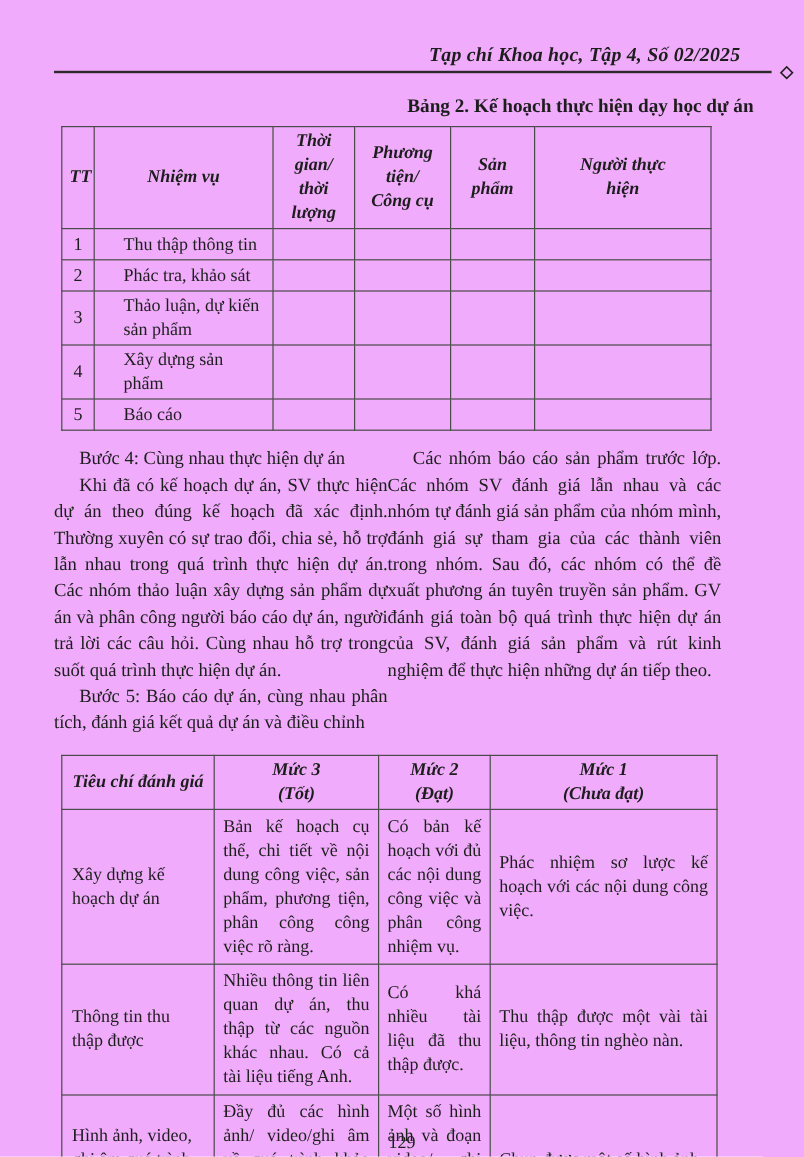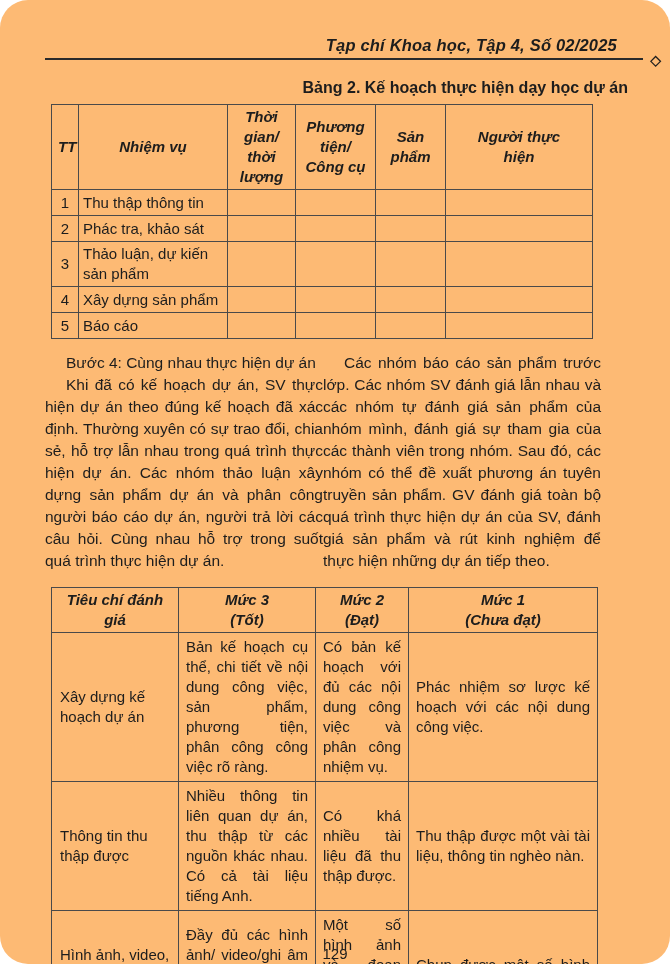--- a/index.html
+++ b/index.html
@@ -1,24 +1,23 @@
 <!DOCTYPE html>
 <html><head>
 <meta charset="utf-8">
 <style>
   html,body{margin:0;padding:0;background:#ffffff;}
   .page{
     position:relative;
     width:670px;height:964px;
-    background:#fdba74;
+    background:#f0abfc;
     color:#1d1d1d;
-    font-family:Liberation Sans, sans-serif;
+    font-family:Liberation Serif, serif;
     overflow:hidden;
     box-sizing:border-box;
-    border-radius:28px;
   }
   .content{position:absolute;left:45px;top:36px;width:583px;}
 
   
   .running-head{position:relative;width:598px;}
   .running-head-inner{
     border-bottom:2px solid #2a2a2a;
     padding-bottom:3px;
     text-align:right;
   }
@@ -49,21 +48,21 @@
   }
   th{
     font-weight:bold;font-style:italic;
     text-align:center;vertical-align:middle;
     white-space:pre-line;
   }
   .plan-table{width:541px;}
   .plan-table th{height:60px;font-size:15px;}
   .plan-table td{height:26px;vertical-align:middle;}
   .cell-tt{text-align:center;}
-  .cell-task{text-align:left;padding-left:4px;}
+  .cell-task{text-align:left;padding-left:24px;}
 
   
   .body-text{
     display:flex;
     margin-top:13px;
     text-align:justify;
   }
   .col{width:278px;font-size:15.5px;line-height:22px;}
   .col p{margin:0;text-indent:21px;}
 
@@ -161,20 +160,21 @@
           <td></td>
           <td></td>
         </tr>
       </tbody>
     </table>
 
     <div class="body-text">
       <div class="col">
         <p>Bước 4: Cùng nhau thực hiện dự án</p>
         <p>Khi đã có kế hoạch dự án, SV thực hiện dự án theo đúng kế hoạch đã xác định. Thường xuyên có sự trao đổi, chia sẻ, hỗ trợ lẫn nhau trong quá trình thực hiện dự án. Các nhóm thảo luận xây dựng sản phẩm dự án và phân công người báo cáo dự án, người trả lời các câu hỏi. Cùng nhau hỗ trợ trong suốt quá trình thực hiện dự án.</p>
+        <p>Bước 5: Báo cáo dự án, cùng nhau phân tích, đánh giá kết quả dự án và  điều chỉnh</p>
       </div>
       <div class="col">
         <p>Các nhóm báo cáo sản phẩm trước lớp. Các nhóm SV đánh giá lẫn nhau và các nhóm tự đánh giá sản phẩm của nhóm mình, đánh giá sự tham gia của các thành viên trong nhóm. Sau đó, các nhóm có thể đề xuất phương án tuyên truyền sản phẩm. GV đánh giá toàn bộ quá trình thực hiện dự án của SV, đánh giá sản phẩm và rút kinh nghiệm để thực hiện những dự án tiếp theo.</p>
       </div>
     </div>
 
     <table class="rubric-table">
       <colgroup>
         <col style="width:127px">
           <col style="width:137px">

